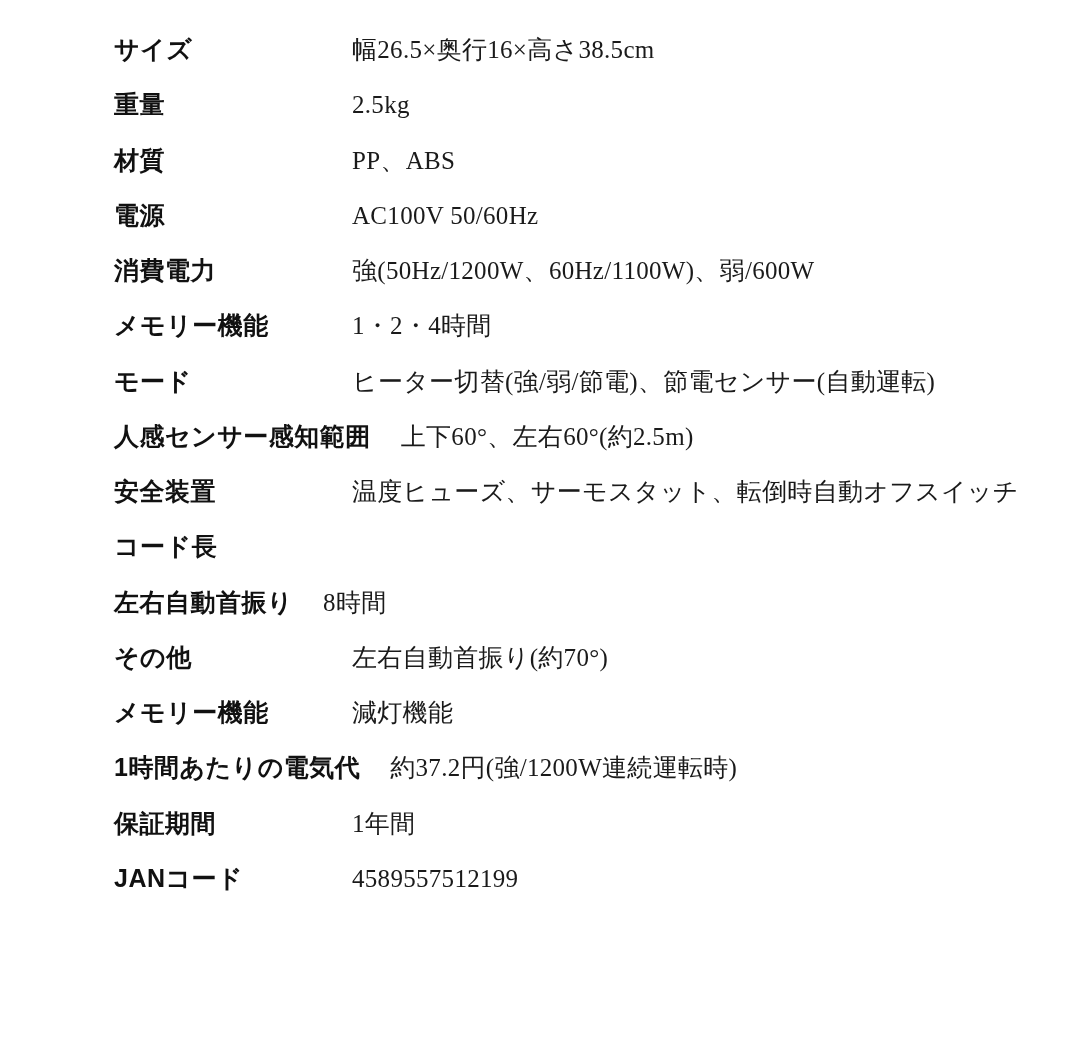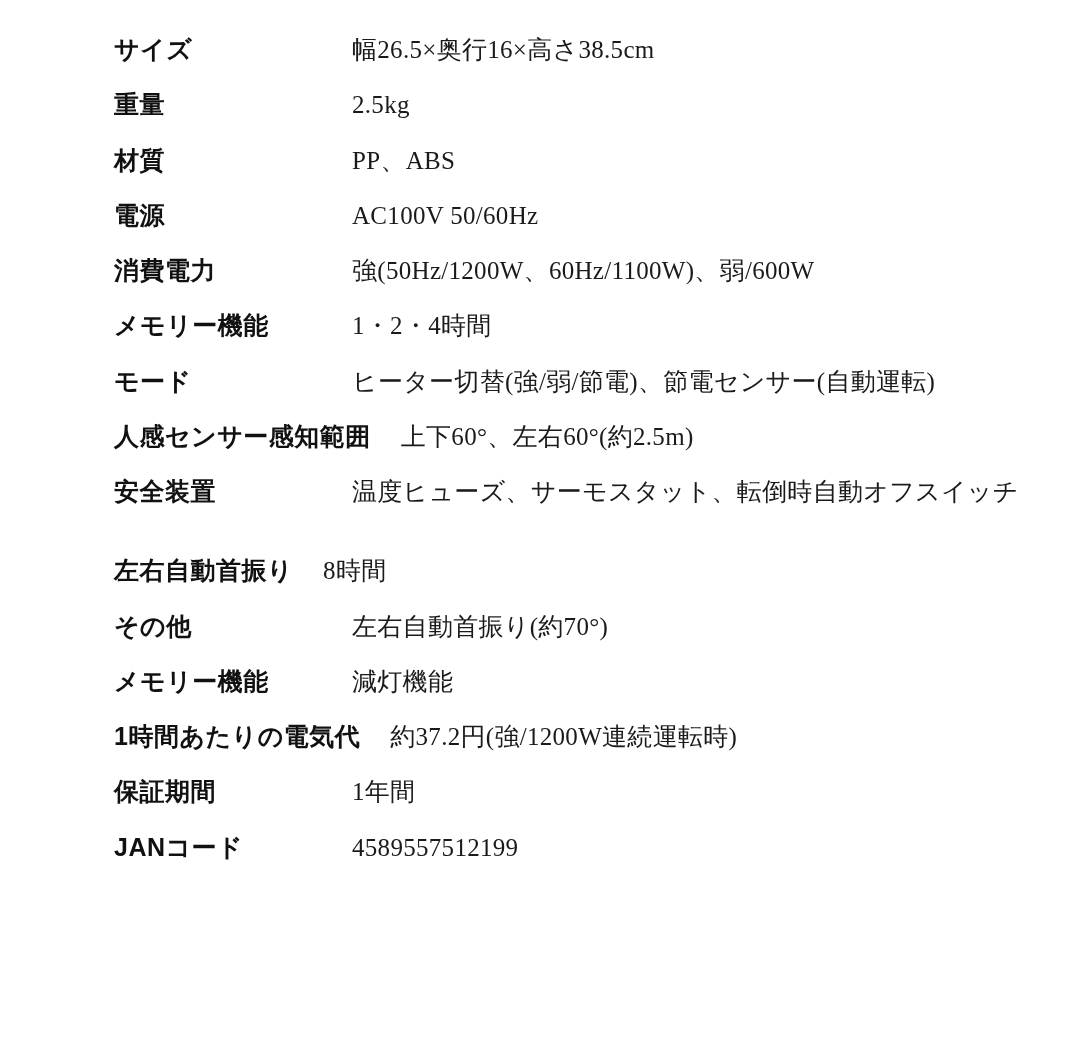--- a/index.html
+++ b/index.html
@@ -96,20 +96,21 @@
     <div class="spec-label">人感センサー感知範囲</div>
     <div class="spec-value">上下60°、左右60°(約2.5m)</div>
   </div>
 
   <div class="spec-row">
     <div class="spec-label">安全装置</div>
     <div class="spec-value">温度ヒューズ、サーモスタット、転倒時自動オフスイッチ</div>
   </div>
 
   <div class="spec-row">
+    <div class="spec-label">コード長</div>
   </div>
 
   <div class="spec-row wide">
     <div class="spec-label">左右自動首振り</div>
     <div class="spec-value">8時間</div>
   </div>
 
 
   <div class="spec-row">
     <div class="spec-label">その他</div>

